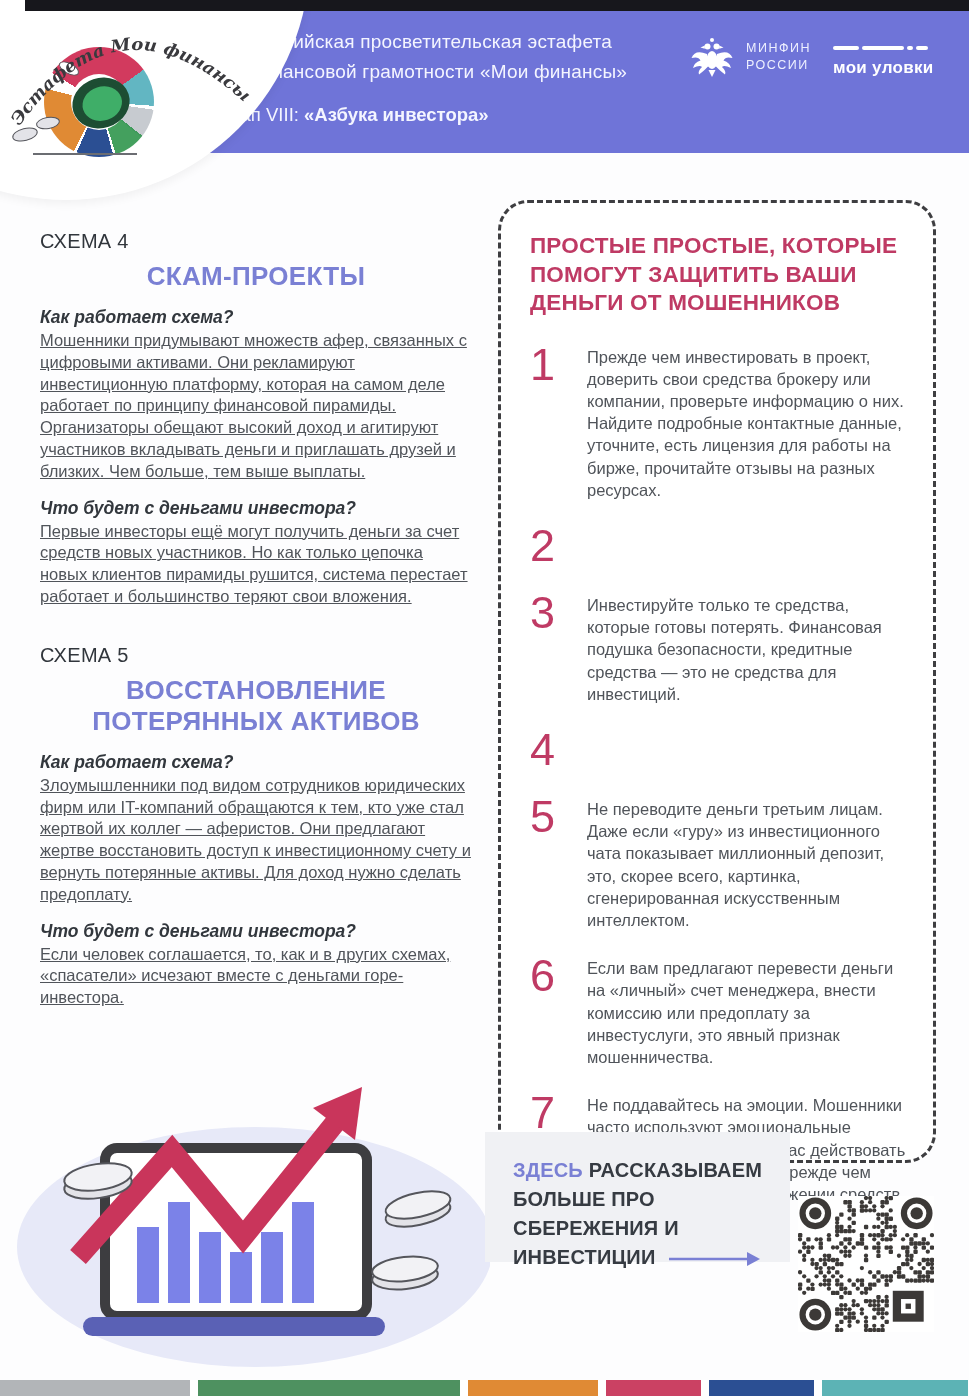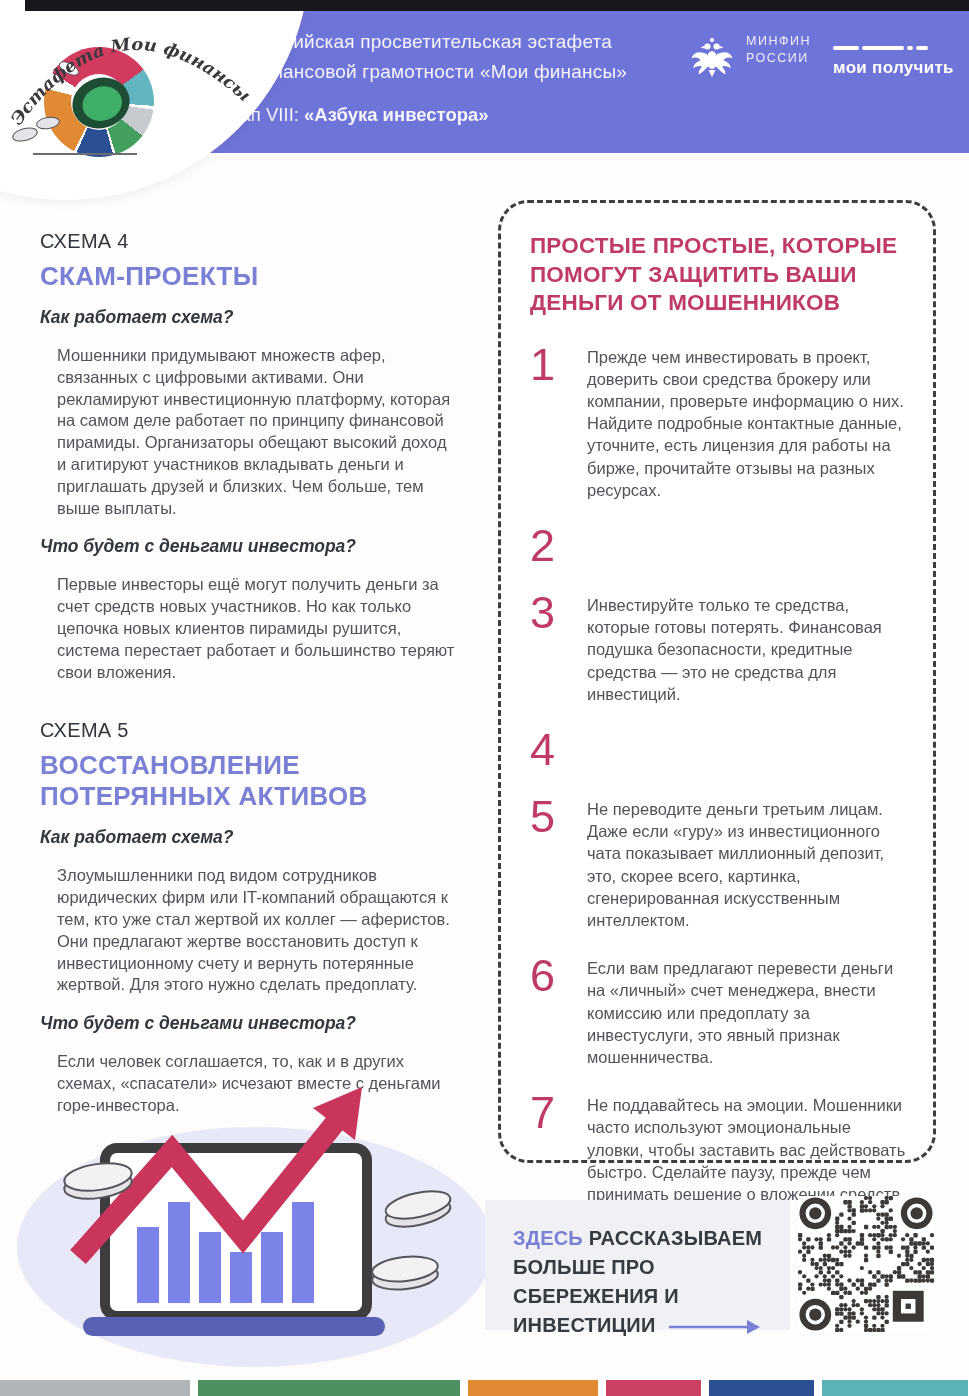--- a/index.html
+++ b/index.html
@@ -6,21 +6,21 @@
   .page{position:relative;width:969px;height:1396px;background:#fdfdfe;overflow:hidden;
         font-family:"Liberation Sans",sans-serif;}
 
   
   .topbar{position:absolute;left:25px;right:0;top:0;height:11px;background:#17171c;z-index:5;}
   .banner{position:absolute;left:140px;right:0;top:10px;height:143px;background:#6f74d8;z-index:1;}
   .banner-text{position:absolute;left:219px;top:27px;color:#f4f5ff;z-index:2;}
   .banner-line{font-size:19px;font-weight:500;line-height:30px;letter-spacing:.2px;}
   .stage-line{margin-top:17px;font-size:18.5px;font-weight:400;}
   .stage-line b{font-weight:700;}
-  .minfin{position:absolute;left:688px;top:33px;display:flex;gap:10px;z-index:2;color:#eef0ff;}
+  .minfin{position:absolute;left:688px;top:33px;display:flex;align-items:center;gap:10px;z-index:2;color:#eef0ff;}
   .minfin-name{font-size:12.5px;letter-spacing:1.5px;line-height:17px;font-weight:500;}
   .brand{position:absolute;left:833px;top:45px;z-index:2;color:#ffffff;}
   .brand-mark{display:flex;align-items:center;gap:3px;height:5px;margin-bottom:8px;}
   .brand-mark i{display:block;height:4px;background:#fff;border-radius:2px;}
   .bm1{width:26px;} .bm2{width:42px;} .bm3{width:6px;} .bm4{width:12px;}
   .brand-name{font-size:17px;font-weight:700;letter-spacing:.3px;}
 
   
   .logo-circle{position:absolute;left:-178px;top:-288px;width:488px;height:488px;border-radius:50%;
                background:#ffffff;z-index:2;box-shadow:0 4px 10px rgba(0,0,0,.05);}
@@ -37,37 +37,37 @@
   .logo-arc{position:absolute;left:0;top:6px;z-index:4;}
   .mini-coin{position:absolute;border-radius:50%;background:#e3e3e8;border:1.5px solid #55565c;z-index:4;}
   .mc1{left:12px;top:128px;width:24px;height:11px;transform:rotate(-14deg);}
   .mc2{left:36px;top:117px;width:22px;height:10px;transform:rotate(-10deg);}
   .mc3{left:58px;top:63px;width:20px;height:9px;transform:rotate(28deg);background:#fff;}
   .logo-underline{position:absolute;left:33px;top:153px;width:104px;height:2px;background:#6b6d72;z-index:4;}
 
   
   .left-col{position:absolute;left:40px;top:230px;width:432px;}
   .schema-label{margin:0;font-size:20px;font-weight:400;color:#31363c;letter-spacing:.3px;}
-  .schema-title{margin:8px 0 14px;font-size:26px;font-weight:700;color:#7a80d4;letter-spacing:.3px;line-height:31px;}
+  .schema-title{margin:8px 0 14px;font-size:26px;font-weight:700;color:#7a80d4;letter-spacing:.3px;line-height:31px;text-align:center;}
   .q-head{margin:15px 0 2px;font-size:17.5px;font-weight:700;font-style:italic;color:#32373d;}
-  .body-p{margin:17px;font-size:16.5px;line-height:21.8px;color:#50545a;}
+  .body-p{margin:0;font-size:16.5px;line-height:21.8px;color:#50545a;text-decoration:underline;}
   .lead{font-style:italic;font-weight:700;color:#32373d;}
   .schema5-gap{margin-top:36px;}
 
   
   .rules-box{position:absolute;left:498px;top:200px;width:438px;height:963px;box-sizing:border-box;
              border:3px dashed #3e3e41;border-radius:30px;padding:29px 24px 0 29px;background:#fff;}
   .rules-title{margin:0;font-size:22.5px;line-height:28.5px;font-weight:700;color:#bf3a64;letter-spacing:.2px;}
   .rules-list{margin-top:25px;}
   .rule-item{display:flex;gap:15px;margin-bottom:23px;}
   .rule-num{flex:0 0 42px;font-size:45px;line-height:44px;font-weight:400;color:#bf3a64;}
   .rule-text{flex:1;font-size:16.5px;line-height:22.2px;color:#50545a;padding-top:3px;}
 
   
-  .cta-box{position:absolute;left:485px;top:1200px;width:305px;height:130px;background:#f0f1f4;}
+  .cta-box{position:absolute;left:485px;top:1132px;width:305px;height:130px;background:#f0f1f4;}
   .cta-text{position:absolute;left:28px;top:24px;width:258px;font-size:20px;font-weight:700;
             line-height:29px;color:#363b42;letter-spacing:.2px;}
   .cta-here{color:#7a80d4;}
   .cta-arrow{display:inline-block;vertical-align:middle;margin-left:8px;}
   .qr-wrap{position:absolute;left:798px;top:1196px;width:136px;height:136px;}
 
   
   .illu{position:absolute;left:10px;top:1085px;}
 
   
@@ -110,21 +110,21 @@
     </div>
   </div>
 
   <div class="brand">
     <div class="brand-mark">
       <i class="bm1"></i>
         <i class="bm2"></i>
         <i class="bm3"></i>
         <i class="bm4"></i>
     </div>
-    <div class="brand-name">мои получить</div>
+    <div class="brand-name">мои уловки</div>
   </div>
 
   <div class="logo-circle"></div>
   <div class="donut"></div>
   <div class="coin-center"></div>
   <div class="mini-coin mc1"></div>
   <div class="mini-coin mc2"></div>
   <div class="mini-coin mc3"></div>
   <div class="logo-underline"></div>
   <svg class="logo-arc" width="270" height="150" viewBox="0 0 270 150">
@@ -144,21 +144,21 @@
     <p class="body-p">Мошенники придумывают множеств афер, связанных с цифровыми активами. Они рекламируют инвестиционную платформу, которая на самом деле работает по принципу финансовой пирамиды. Организаторы обещают высокий доход и агитируют участников вкладывать деньги и приглашать друзей и близких. Чем больше, тем выше выплаты.</p>
 
     <p class="q-head">Что будет с деньгами инвестора?</p>
     <p class="body-p">Первые инвесторы ещё могут получить деньги за счет средств новых участников. Но как только цепочка новых клиентов пирамиды рушится, система перестает работает и большинство теряют свои вложения.</p>
 
 
     <h3 class="schema-label schema5-gap">СХЕМА 5</h3>
     <h2 class="schema-title">ВОССТАНОВЛЕНИЕ ПОТЕРЯННЫХ АКТИВОВ</h2>
 
     <p class="q-head">Как работает схема?</p>
-    <p class="body-p">Злоумышленники под видом сотрудников юридических фирм или IT-компаний обращаются к тем, кто уже стал жертвой их коллег — аферистов. Они предлагают жертве восстановить доступ к инвестиционному счету и вернуть потерянные жертвой. Для этого нужно сделать предоплату.</p>
+    <p class="body-p">Злоумышленники под видом сотрудников юридических фирм или IT-компаний обращаются к тем, кто уже стал жертвой их коллег — аферистов. Они предлагают жертве восстановить доступ к инвестиционному счету и вернуть потерянные активы. Для доход нужно сделать предоплату.</p>
 
     <p class="q-head">Что будет с деньгами инвестора?</p>
     <p class="body-p">Если человек соглашается, то, как и в других схемах, «спасатели» исчезают вместе с деньгами горе-инвестора.</p>
   </div>
 
   <div class="rules-box">
     <h2 class="rules-title">ПРОСТЫЕ ПРОСТЫЕ, КОТОРЫЕ ПОМОГУТ ЗАЩИТИТЬ ВАШИ ДЕНЬГИ ОТ МОШЕННИКОВ</h2>
     <div class="rules-list">
       <div class="rule-item">
         <div class="rule-num">1</div>

